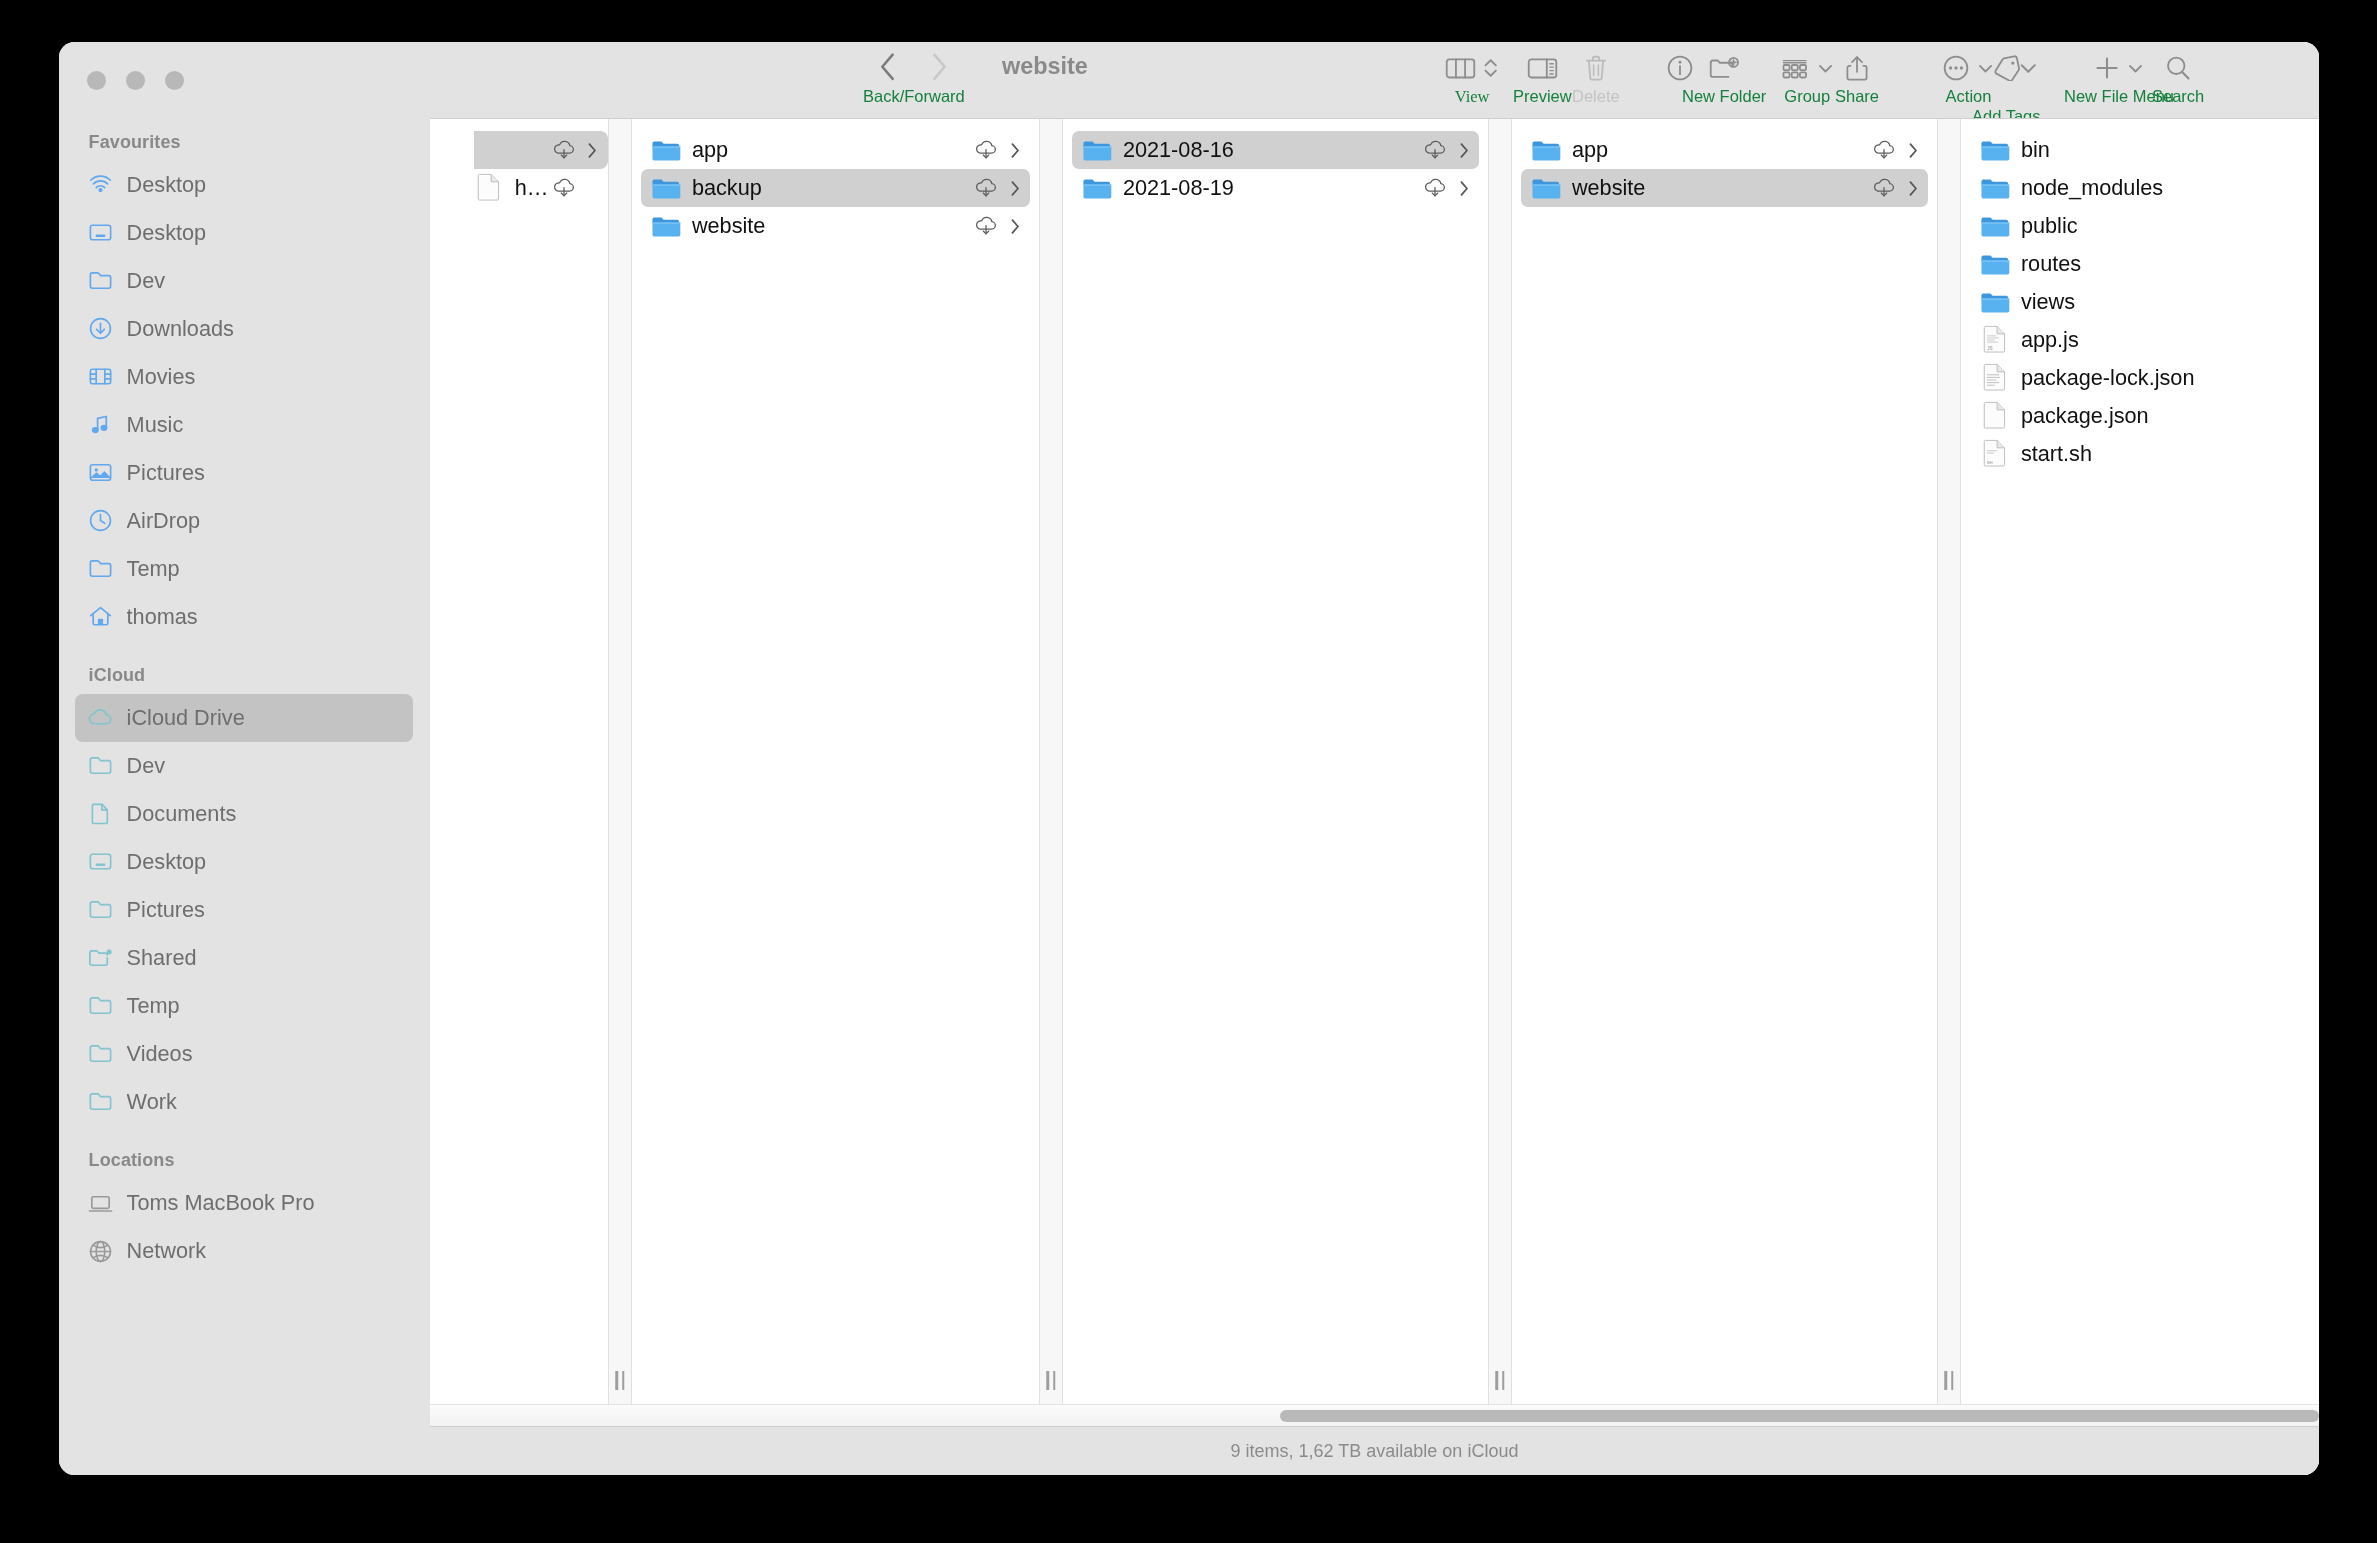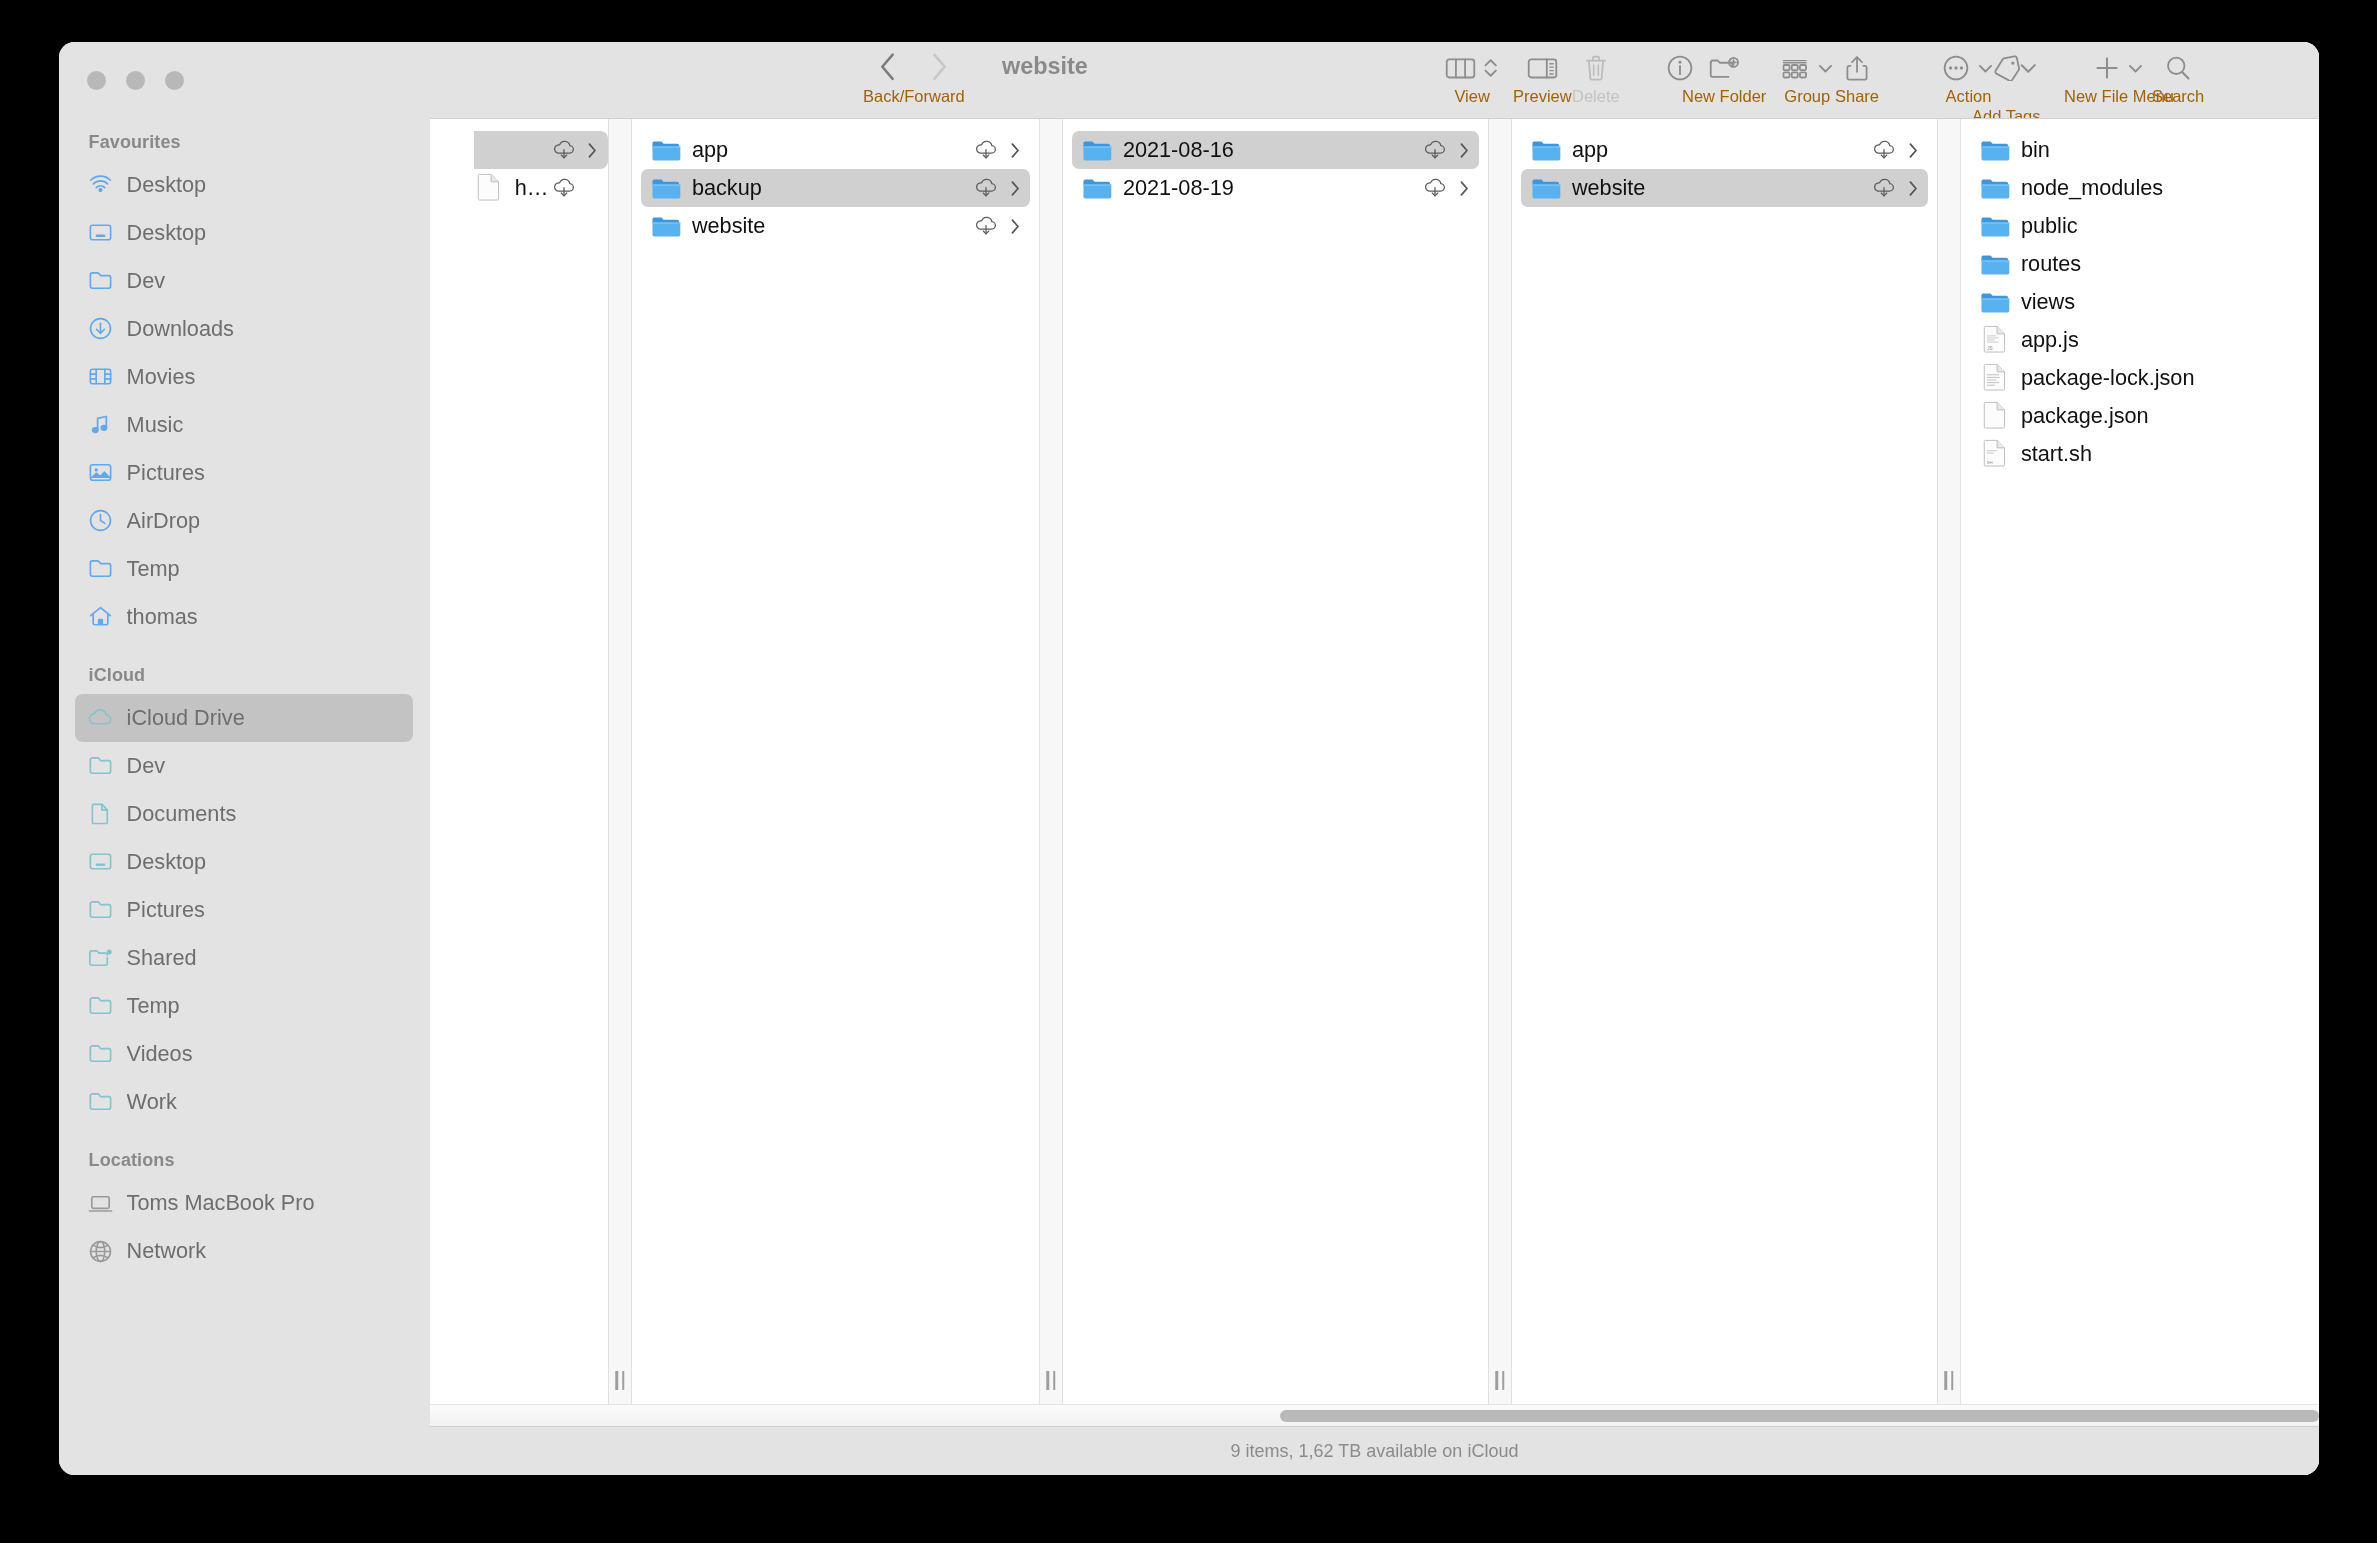--- a/index.html
+++ b/index.html
@@ -76,21 +76,21 @@
     display:flex; align-items:flex-start;
     position:relative;
   }
   .tb-item{
     display:flex; flex-direction:column; align-items:center;
     padding-top:7px;
     color:#9a9a9a;
     position:absolute; top:0;
   }
   .tb-glyph{ height:38px; display:flex; align-items:center; justify-content:center; gap:6px; }
-  .tb-caption{ font-size:16.5px; color:#a16207; white-space:nowrap; line-height:19px; }
+  .tb-caption{ font-size:16.5px; color:#15803d; white-space:nowrap; line-height:19px; }
   .tb-item.disabled .tb-caption{ color:#c4c4c4; }
   .tb-item.disabled svg{ opacity:.45; }
 
   #navbtns{ position:absolute; left:433px; top:0; display:flex; flex-direction:column; align-items:center; padding-top:7px; }
   #navbtns .arrows{ height:38px; display:flex; align-items:center; gap:33px; }
   #win-title{
     position:absolute; left:572px; top:0; height:49px;
     display:flex; align-items:center;
     font-size:23.4px; font-weight:bold; color:#8a8a8a;
   }
@@ -390,21 +390,21 @@
                 <path d="M5 3 L17 17 L5 31" stroke="#c8c8c8" stroke-width="3" fill="none" stroke-linecap="round" stroke-linejoin="round"></path>
               </svg>
           </span>
         </div>
         <div class="tb-caption">Back/Forward</div>
       </div>
 
       <div id="win-title">website</div>
 
       <div id="toolbar-items">
-          <div class="tb-item" style="left: 1015px;">
+          <div class="tb-item" style="left: 1015px; font-family: Liberation Serif, serif;">
             <span class="tb-glyph">
               <svg width="31" height="26" viewBox="0 0 36 30">
                 <rect x="2" y="5" width="32" height="21" rx="3" stroke="#8e8e8e" stroke-width="2.1" fill="none" stroke-linecap="round" stroke-linejoin="round"></rect>
                 <path d="M12.7 5v21M23.3 5v21" stroke="#8e8e8e" stroke-width="2.1" fill="none" stroke-linecap="round" stroke-linejoin="round"></path>
               </svg>
               <svg width="17.3" height="26" viewBox="0 0 20 30">
                 <path d="M4 12l6-6 6 6" stroke="#8e8e8e" stroke-width="2.2" fill="none" stroke-linecap="round" stroke-linejoin="round"></path>
                 <path d="M4 18l6 6 6-6" stroke="#8e8e8e" stroke-width="2.2" fill="none" stroke-linecap="round" stroke-linejoin="round"></path>
               </svg>
             </span>

